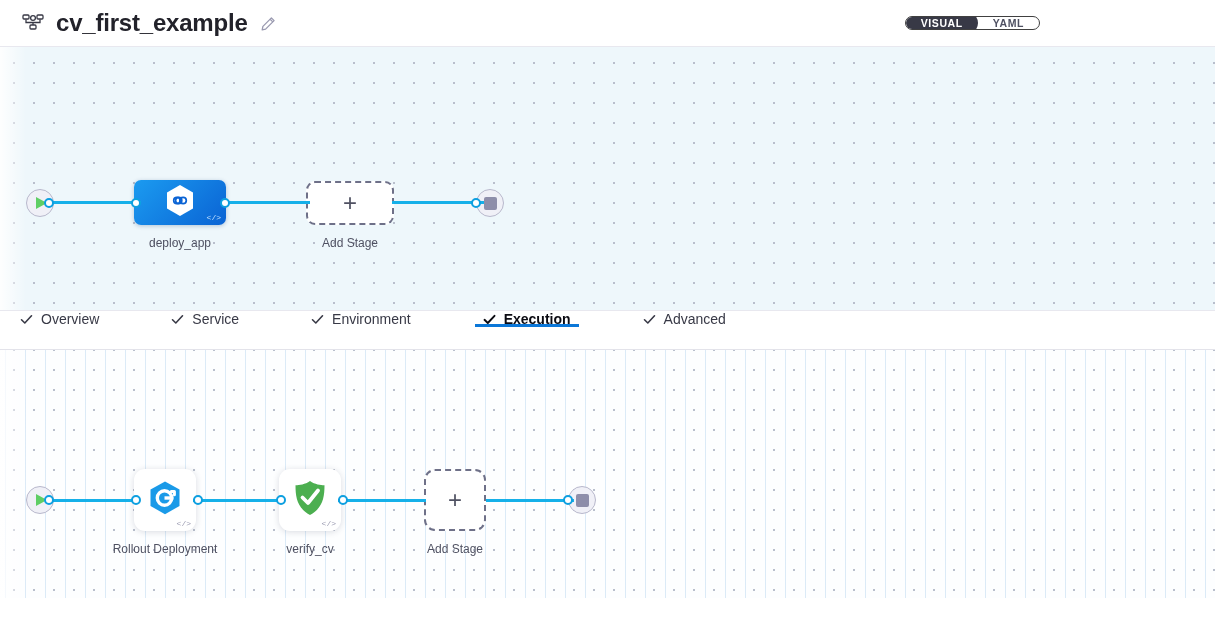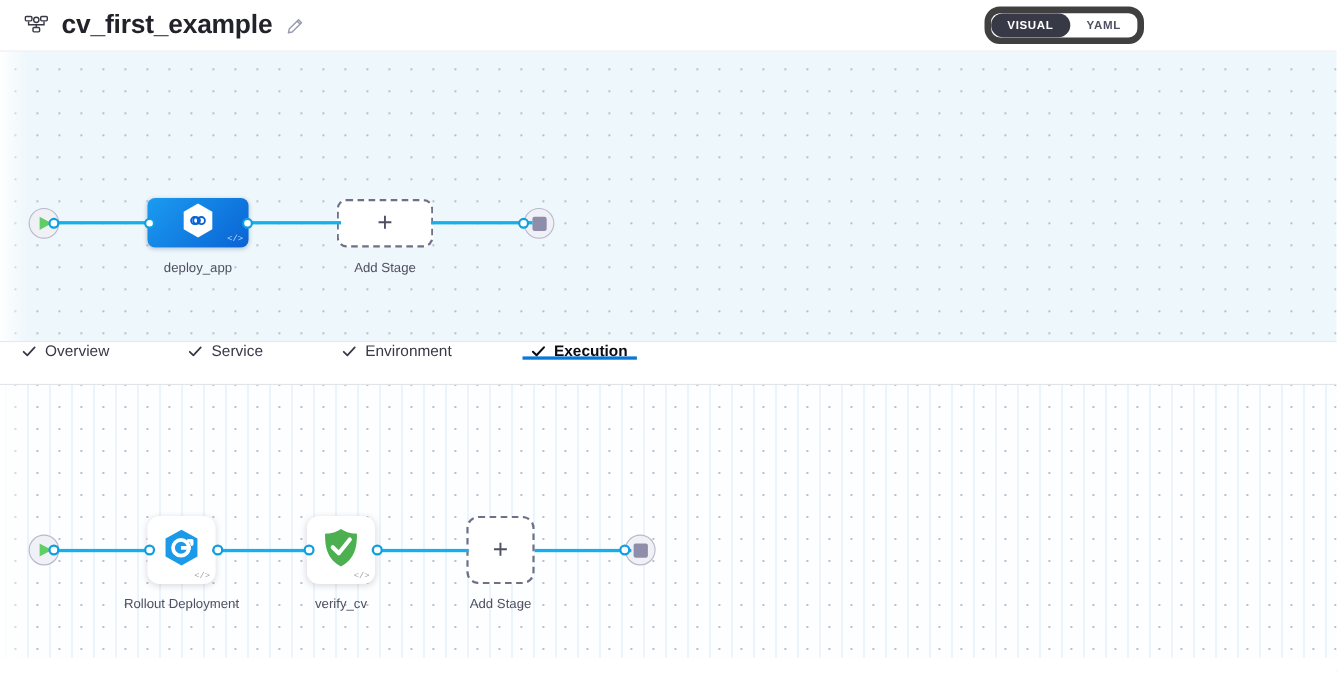--- a/index.html
+++ b/index.html
@@ -26,23 +26,23 @@
     letter-spacing: -0.2px;
   }
   .edit-icon { width: 16px; height: 16px; display: block; margin-top: 2px; cursor: pointer; }
 
   .header-right {
     margin-left: auto; padding-right: 175px;
     display: flex; align-items: center;
   }
   .view-toggle {
     display: flex; align-items: center;
-    border: 6px solid #404040;
+    border: 1px solid #404040;
     border-radius: 14px;
-    height: 34px;
+    height: 14px;
     background: #ffffff;
     overflow: hidden;
   }
   .toggle-opt {
     font-size: 10.5px; font-weight: bold; letter-spacing: 0.6px;
     color: #4f5162;
     padding: 0 15px;
     height: 22px; line-height: 22px;
     cursor: pointer;
     border-radius: 14px;
@@ -269,20 +269,26 @@
       <path d="M1.5 6.8 L4.8 10 L11.5 2.8" fill="none" stroke="#383946" stroke-width="1.6" stroke-linecap="round" stroke-linejoin="round"></path>
     </svg>
     <span>Environment</span>
   </div>
   <div class="tab active">
     <svg class="check" viewBox="0 0 13 13">
       <path d="M1.5 6.8 L4.8 10 L11.5 2.8" fill="none" stroke="#0b0b12" stroke-width="1.9" stroke-linecap="round" stroke-linejoin="round"></path>
     </svg>
     <span>Execution</span>
   </div>
+  <div class="tab">
+    <svg class="check" viewBox="0 0 13 13">
+      <path d="M1.5 6.8 L4.8 10 L11.5 2.8" fill="none" stroke="#383946" stroke-width="1.6" stroke-linecap="round" stroke-linejoin="round"></path>
+    </svg>
+    <span>Advanced</span>
+  </div>
 </div>
 
 <div class="canvas-bottom">
   <div class="edge-fade"></div>
 
   <div class="link" style="left:48px; top:149px; width:90px;"></div>
   <div class="link" style="left:193px; top:149px; width:92px;"></div>
   <div class="link" style="left:338px; top:149px; width:88px;"></div>
   <div class="link" style="left:486px; top:149px; width:88px;"></div>
 

